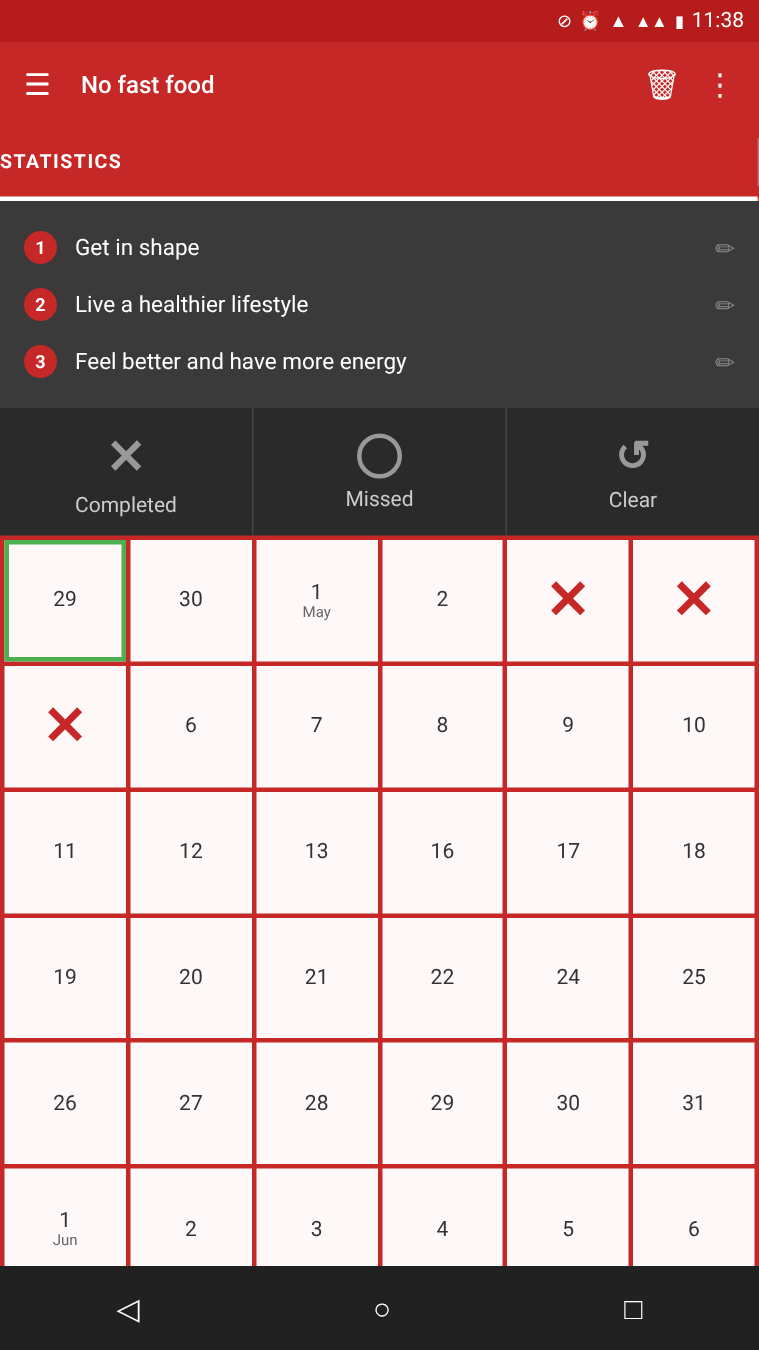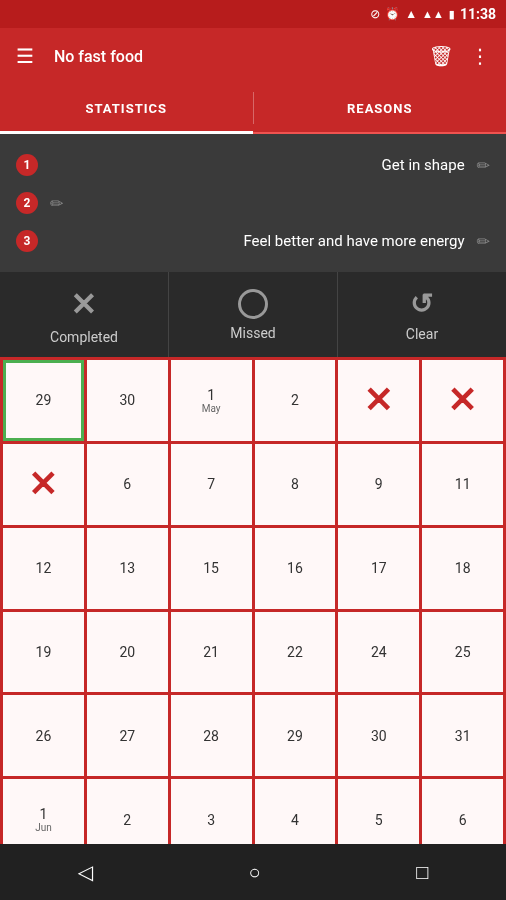--- a/index.html
+++ b/index.html
@@ -23,21 +23,21 @@
       gap: 6px;
     }
     .status-bar-icons {
       display: flex;
       align-items: center;
       gap: 5px;
     }
     .status-time {
       color: white;
       font-size: 14px;
-      font-weight: bold;
+      font-weight: normal;
     }
 
     
     .app-bar {
       background: #c62828;
       height: 56px;
       display: flex;
       align-items: center;
       padding: 0 16px;
       gap: 20px;
@@ -68,21 +68,21 @@
     .tabs {
       background: #c62828;
       display: flex;
       border-bottom: 2px solid #ef5350;
     }
     .tab {
       flex: 1;
       height: 48px;
       display: flex;
       align-items: center;
-      justify-content: center;
+      justify-content: flex-start;
       color: white;
       font-size: 13px;
       font-weight: bold;
       letter-spacing: 1px;
       cursor: pointer;
       position: relative;
     }
     .tab.active::after {
       content: '';
       position: absolute;
@@ -119,21 +119,20 @@
       font-weight: bold;
       display: flex;
       align-items: center;
       justify-content: center;
       flex-shrink: 0;
     }
     .reason-text {
       color: white;
       font-size: 15px;
       flex: 1;
-      text-align: right;
     }
     .reason-edit {
       color: #888;
       font-size: 16px;
       cursor: pointer;
     }
 
     
     .legend-bar {
       background: #2a2a2a;
@@ -246,33 +245,31 @@
     <span class="app-bar-icon">🗑</span>
     <span class="app-bar-icon">⋮</span>
   </div>
 </div>
 
 <div class="tabs">
   <div class="tab active">
     <span>STATISTICS</span>
   </div>
   <div class="tab-divider"></div>
-  <div class="tab">
-    <span>REASONS</span>
-  </div>
 </div>
 
 <div class="reasons-section">
   <div class="reason-item">
     <div class="reason-number">1</div>
     <span class="reason-text">Get in shape</span>
     <span class="reason-edit">✏</span>
   </div>
   <div class="reason-item">
     <div class="reason-number">2</div>
+    <span class="reason-text">Live a healthier lifestyle</span>
     <span class="reason-edit">✏</span>
   </div>
   <div class="reason-item">
     <div class="reason-number">3</div>
     <span class="reason-text">Feel better and have more energy</span>
     <span class="reason-edit">✏</span>
   </div>
 </div>
 
 <div class="legend-bar">
@@ -320,30 +317,30 @@
       <div class="calendar-cell">
         <span class="date-number">7</span>
       </div>
       <div class="calendar-cell">
         <span class="date-number">8</span>
       </div>
       <div class="calendar-cell">
         <span class="date-number">9</span>
       </div>
       <div class="calendar-cell">
+        <span class="date-number">10</span>
+      </div>
+      <div class="calendar-cell">
         <span class="date-number">11</span>
       </div>
       <div class="calendar-cell">
         <span class="date-number">12</span>
       </div>
       <div class="calendar-cell">
         <span class="date-number">13</span>
-      </div>
-      <div class="calendar-cell">
-        <span class="date-number">15</span>
       </div>
       <div class="calendar-cell">
         <span class="date-number">16</span>
       </div>
       <div class="calendar-cell">
         <span class="date-number">17</span>
       </div>
       <div class="calendar-cell">
         <span class="date-number">18</span>
       </div>

